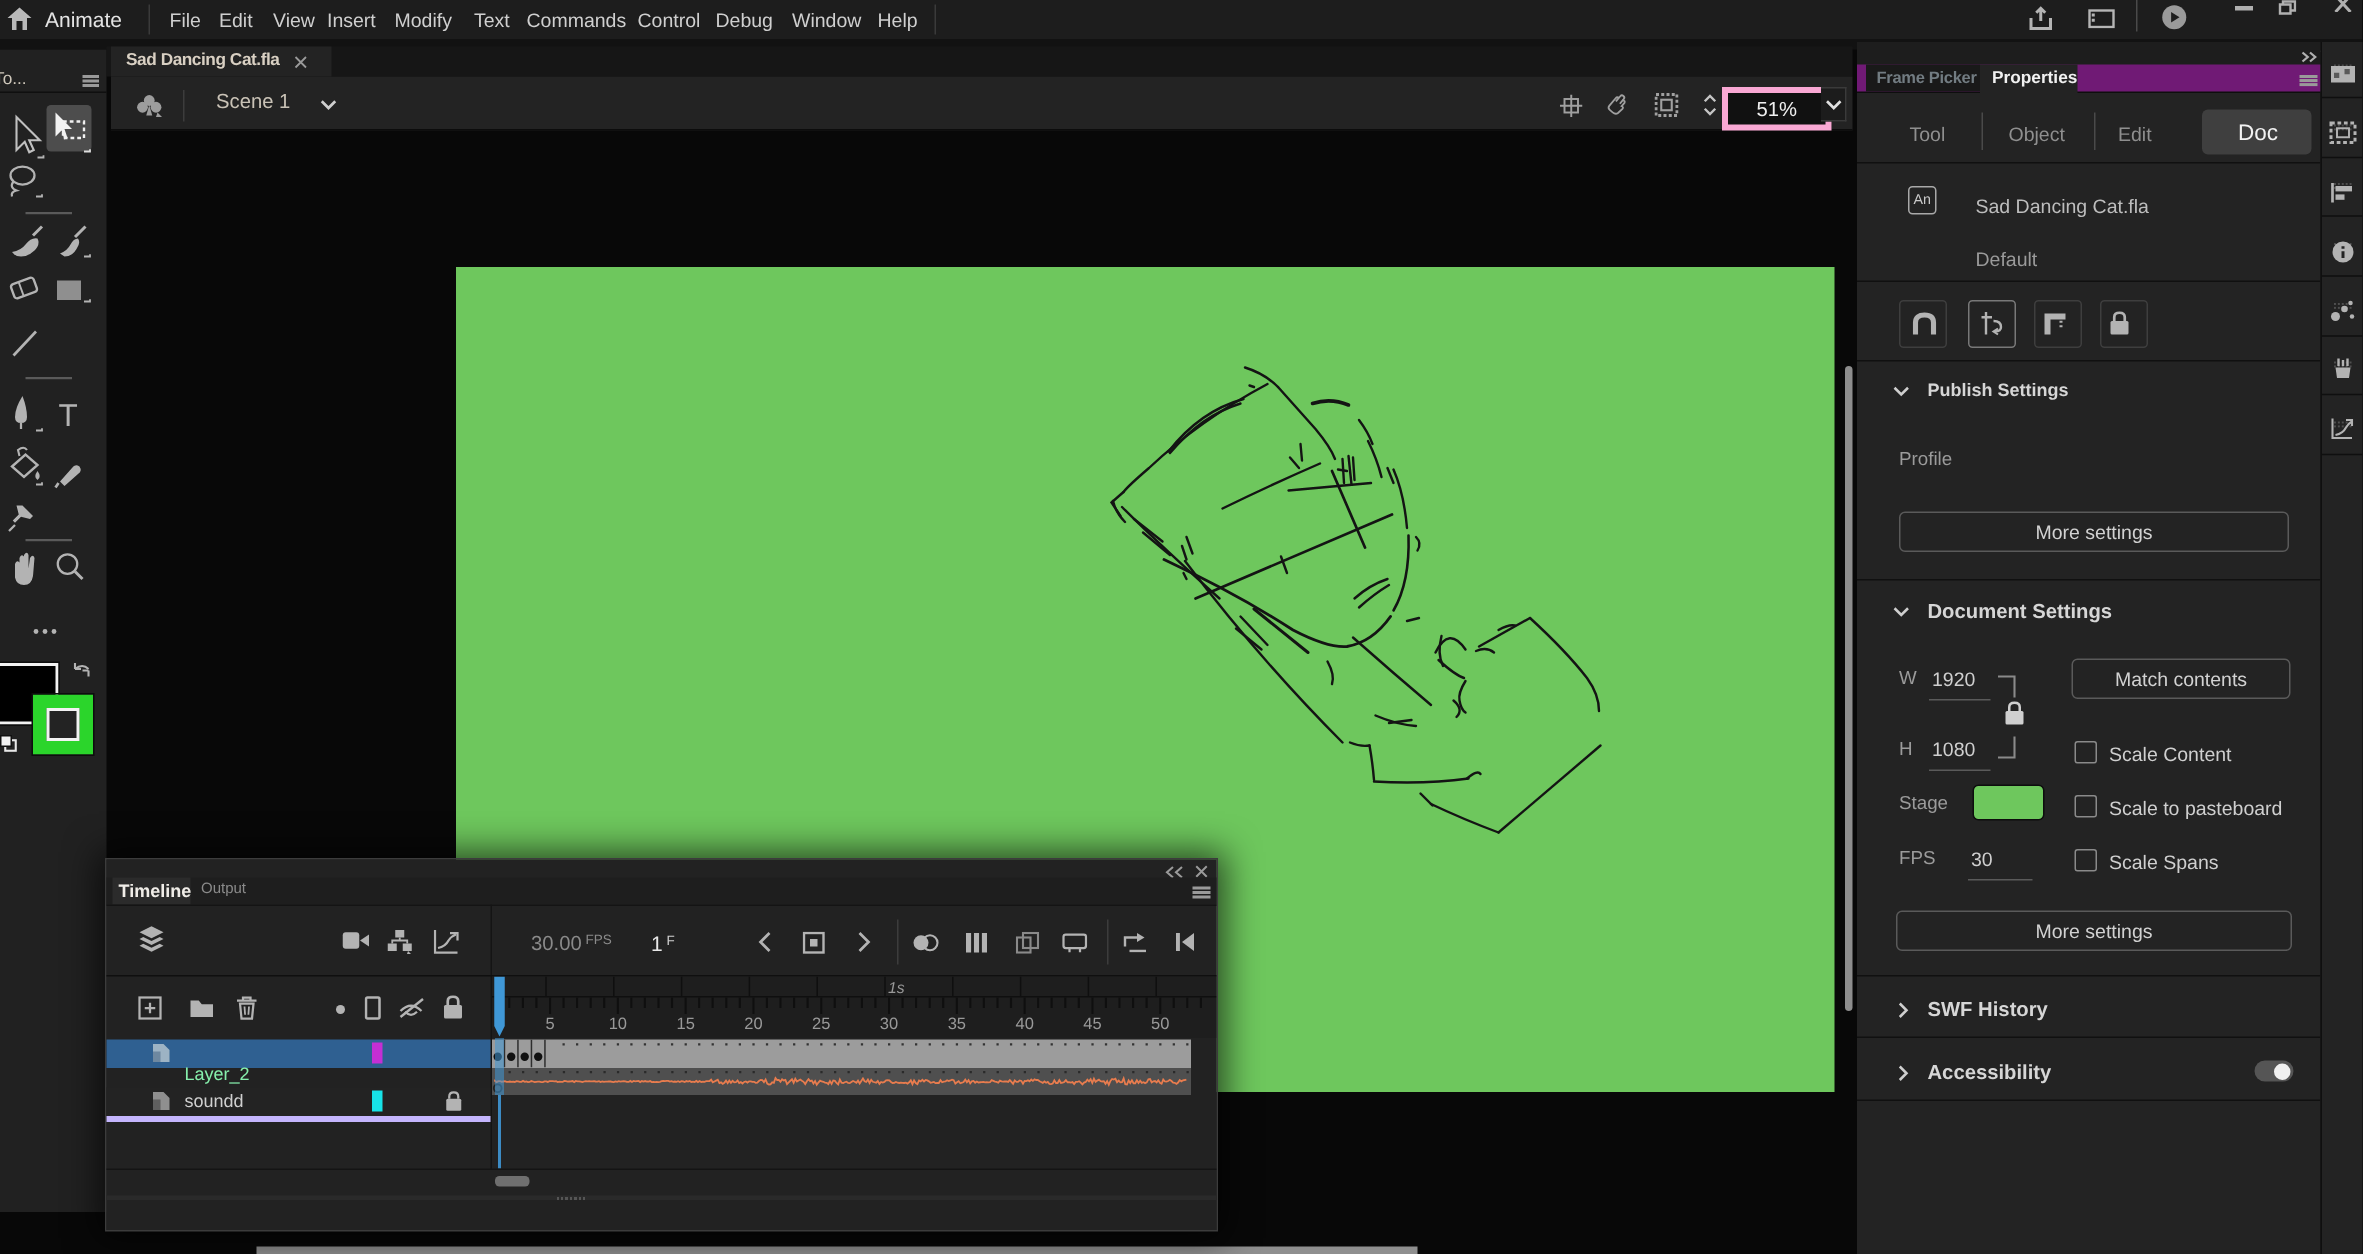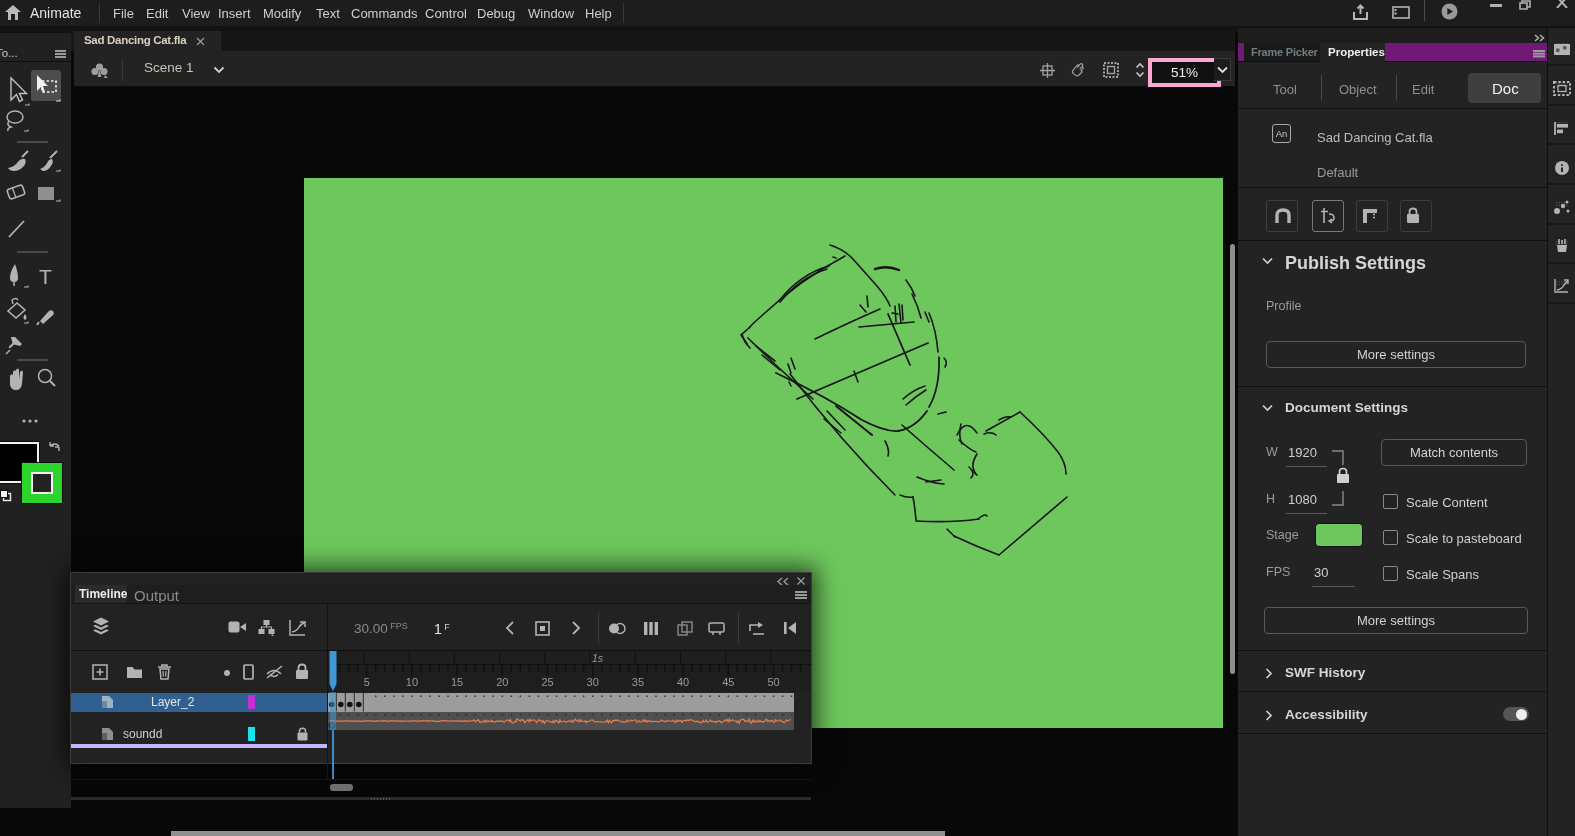--- a/index.html
+++ b/index.html
@@ -261,33 +261,33 @@
   <div class="abs" style="left:-6px;top:409px;width:41px;height:37px;background:#000;border:2px solid #f2f2f2;outline:1px solid #0d0d0d;"></div>
   <div class="abs" style="left:22px;top:430px;width:40px;height:40px;background:#2bd52b;outline:1px solid #0d0d0d;">
     <div class="abs" style="left:9px;top:9px;width:18px;height:18px;background:#232323;border:2px solid #f2f2f2;"></div>
   </div>
   <svg class="abs" style="left:0px;top:457px;" width="12" height="13" viewBox="0 0 12 13">
     <rect x="3.5" y="3.5" width="7" height="7" fill="#232323" stroke="#e8e8e8" stroke-width="1.4"></rect>
     <rect x="0.5" y="0.5" width="7" height="7" fill="#f2f2f2" stroke="#111" stroke-width="1"></rect>
   </svg>
 </div>
 
-<div class="abs" id="timeline" style="left:71px;top:573px;width:740px;height:190px;background:#222;outline:1px solid #3c3c3c;box-shadow:0 0 22px 6px rgba(0,0,0,0.65);">
+<div class="abs" id="timeline" style="left:71px;top:573px;width:740px;height:247px;background:#222;outline:1px solid #3c3c3c;box-shadow:0 0 22px 6px rgba(0,0,0,0.65);">
 
   <svg class="abs" style="left:705px;top:4px;" width="14" height="9" viewBox="0 0 14 9">
     <path d="M6 1 L2 4.5 L6 8 M12 1 L8 4.5 L12 8" stroke="#9a9a9a" stroke-width="1.4" fill="none"></path>
   </svg>
   <svg class="abs" style="left:725px;top:3px;" width="10" height="10" viewBox="0 0 10 10">
     <path d="M1.5 1.5 L8.5 8.5 M8.5 1.5 L1.5 8.5" stroke="#9a9a9a" stroke-width="1.3"></path>
   </svg>
 
   <div class="abs" style="left:0px;top:12px;width:740px;height:18px;background:#1e1e1e;"></div>
   <div class="abs" style="left:4px;top:12px;width:52px;height:18px;background:#2b2b2b;"></div>
   <div class="abs" style="left:8px;top:14px;color:#f0ede8;font-size:12px;font-weight:bold;">Timeline</div>
-  <div class="abs" style="left:63px;top:14px;color:#8a8a8a;font-size:15px;">Output</div>
+  <div class="abs" style="left:63px;top:14px;color:#8a8a8a;font-size:10px;">Output</div>
   <div class="abs" style="left:0;top:30px;width:740px;height:1px;background:#141414;"></div>
   <div class="abs" style="left:724px;top:18px;width:12px;height:1.6px;background:#9a9a9a;box-shadow:0 3px #9a9a9a,0 6px #9a9a9a;"></div>
 
   <svg class="abs" style="left:20px;top:43px;" width="20" height="20" viewBox="0 0 20 20">
     <path d="M2 5.5 L10 1.5 L18 5.5 L10 9.5 Z" fill="#b3b3b3"></path>
     <path d="M2 10 L4.5 8.7 L10 11.4 L15.5 8.7 L18 10 L10 14 Z" fill="#b3b3b3"></path>
     <path d="M2 14.5 L4.5 13.2 L10 15.9 L15.5 13.2 L18 14.5 L10 18.5 Z" fill="#b3b3b3"></path>
   </svg>
   <svg class="abs" style="left:157px;top:48px;" width="18" height="12" viewBox="0 0 18 12">
     <rect x="0.5" y="0.5" width="11" height="11" rx="2" fill="#b3b3b3"></rect>
@@ -458,21 +458,21 @@
         <text x="445.5" y="35" fill="#999" font-size="11" text-anchor="middle">50</text>
         <text x="264" y="11" fill="#999" font-size="10.5" font-style="italic">1s</text>
       </svg>
     </div>
 
   <div class="abs" style="left:0px;top:120px;width:256px;height:18.5px;background:#2f6091;">
     <svg class="abs" style="left:30px;top:2px;" width="13" height="14" viewBox="0 0 13 14">
       <path d="M1 13 L1 1 L8 1 L12 5 L12 13 Z" fill="#9db3c4"></path>
       <path d="M1 13 L1 6 L6 6 L6 13 Z" fill="#6e88a0"></path>
     </svg>
-    <div class="abs" style="left:52px;top:2px;color:#e5e5e5;font-size:12px;margin-left:28px;">Layer_2</div>
+    <div class="abs" style="left:52px;top:16px;color:#86efac;font-size:12px;">Layer_2</div>
     <div class="abs" style="left:177px;top:2px;width:7px;height:14px;background:#c42fd4;"></div>
   </div>
   <div class="abs" style="left:0px;top:152px;width:256px;height:18.5px;background:#232323;border-bottom:4px solid #c4b5fd;">
     <svg class="abs" style="left:30px;top:2px;" width="13" height="14" viewBox="0 0 13 14">
       <path d="M1 13 L1 1 L8 1 L12 5 L12 13 Z" fill="#8f8f8f"></path>
       <path d="M1 13 L1 6 L6 6 L6 13 Z" fill="#5f5f5f"></path>
     </svg>
     <div class="abs" style="left:52px;top:2px;color:#cfcfcf;font-size:12px;">soundd</div>
     <div class="abs" style="left:177px;top:2px;width:7px;height:14px;background:#17e3e8;"></div>
     <svg class="abs" style="left:226px;top:2px;" width="11" height="14" viewBox="0 0 11 14">
@@ -665,21 +665,21 @@
   </svg>
   <svg class="abs" style="left:168px;top:179px;" width="14" height="17" viewBox="0 0 14 17">
     <rect x="1" y="7" width="12" height="9" rx="1" fill="#b3b3b3"></rect>
     <path d="M3.5 7 L3.5 4.5 Q3.5 1.5 7 1.5 Q10.5 1.5 10.5 4.5 L10.5 7" fill="none" stroke="#b3b3b3" stroke-width="1.8"></path>
   </svg>
   <div class="hdiv" style="top:212px;"></div>
 
   <svg class="abs" style="left:24px;top:229px;" width="11" height="8" viewBox="0 0 11 8">
     <path d="M1 1.5 L5.5 6 L10 1.5" stroke="#cfcfcf" stroke-width="1.7" fill="none"></path>
   </svg>
-  <div class="abs" style="left:47px;top:225px;color:#d6d6d6;font-size:18px;font-weight:bold;">Publish Settings</div>
+  <div class="abs" style="left:47px;top:225px;color:#d6d6d6;font-size:12px;font-weight:bold;">Publish Settings</div>
   <div class="lbl" style="left:28px;top:271px;">Profile</div>
   <div class="btn" style="left:28px;top:313px;width:258px;height:25px;line-height:25px;">More settings</div>
   <div class="hdiv" style="top:358px;"></div>
 
   <svg class="abs" style="left:24px;top:376px;" width="11" height="8" viewBox="0 0 11 8">
     <path d="M1 1.5 L5.5 6 L10 1.5" stroke="#cfcfcf" stroke-width="1.7" fill="none"></path>
   </svg>
   <div class="abs" style="left:47px;top:372px;color:#d6d6d6;font-size:13.5px;font-weight:bold;">Document Settings</div>
   <div class="lbl" style="left:28px;top:417px;">W</div>
   <div class="val" style="left:50px;top:417px;">1920</div>

